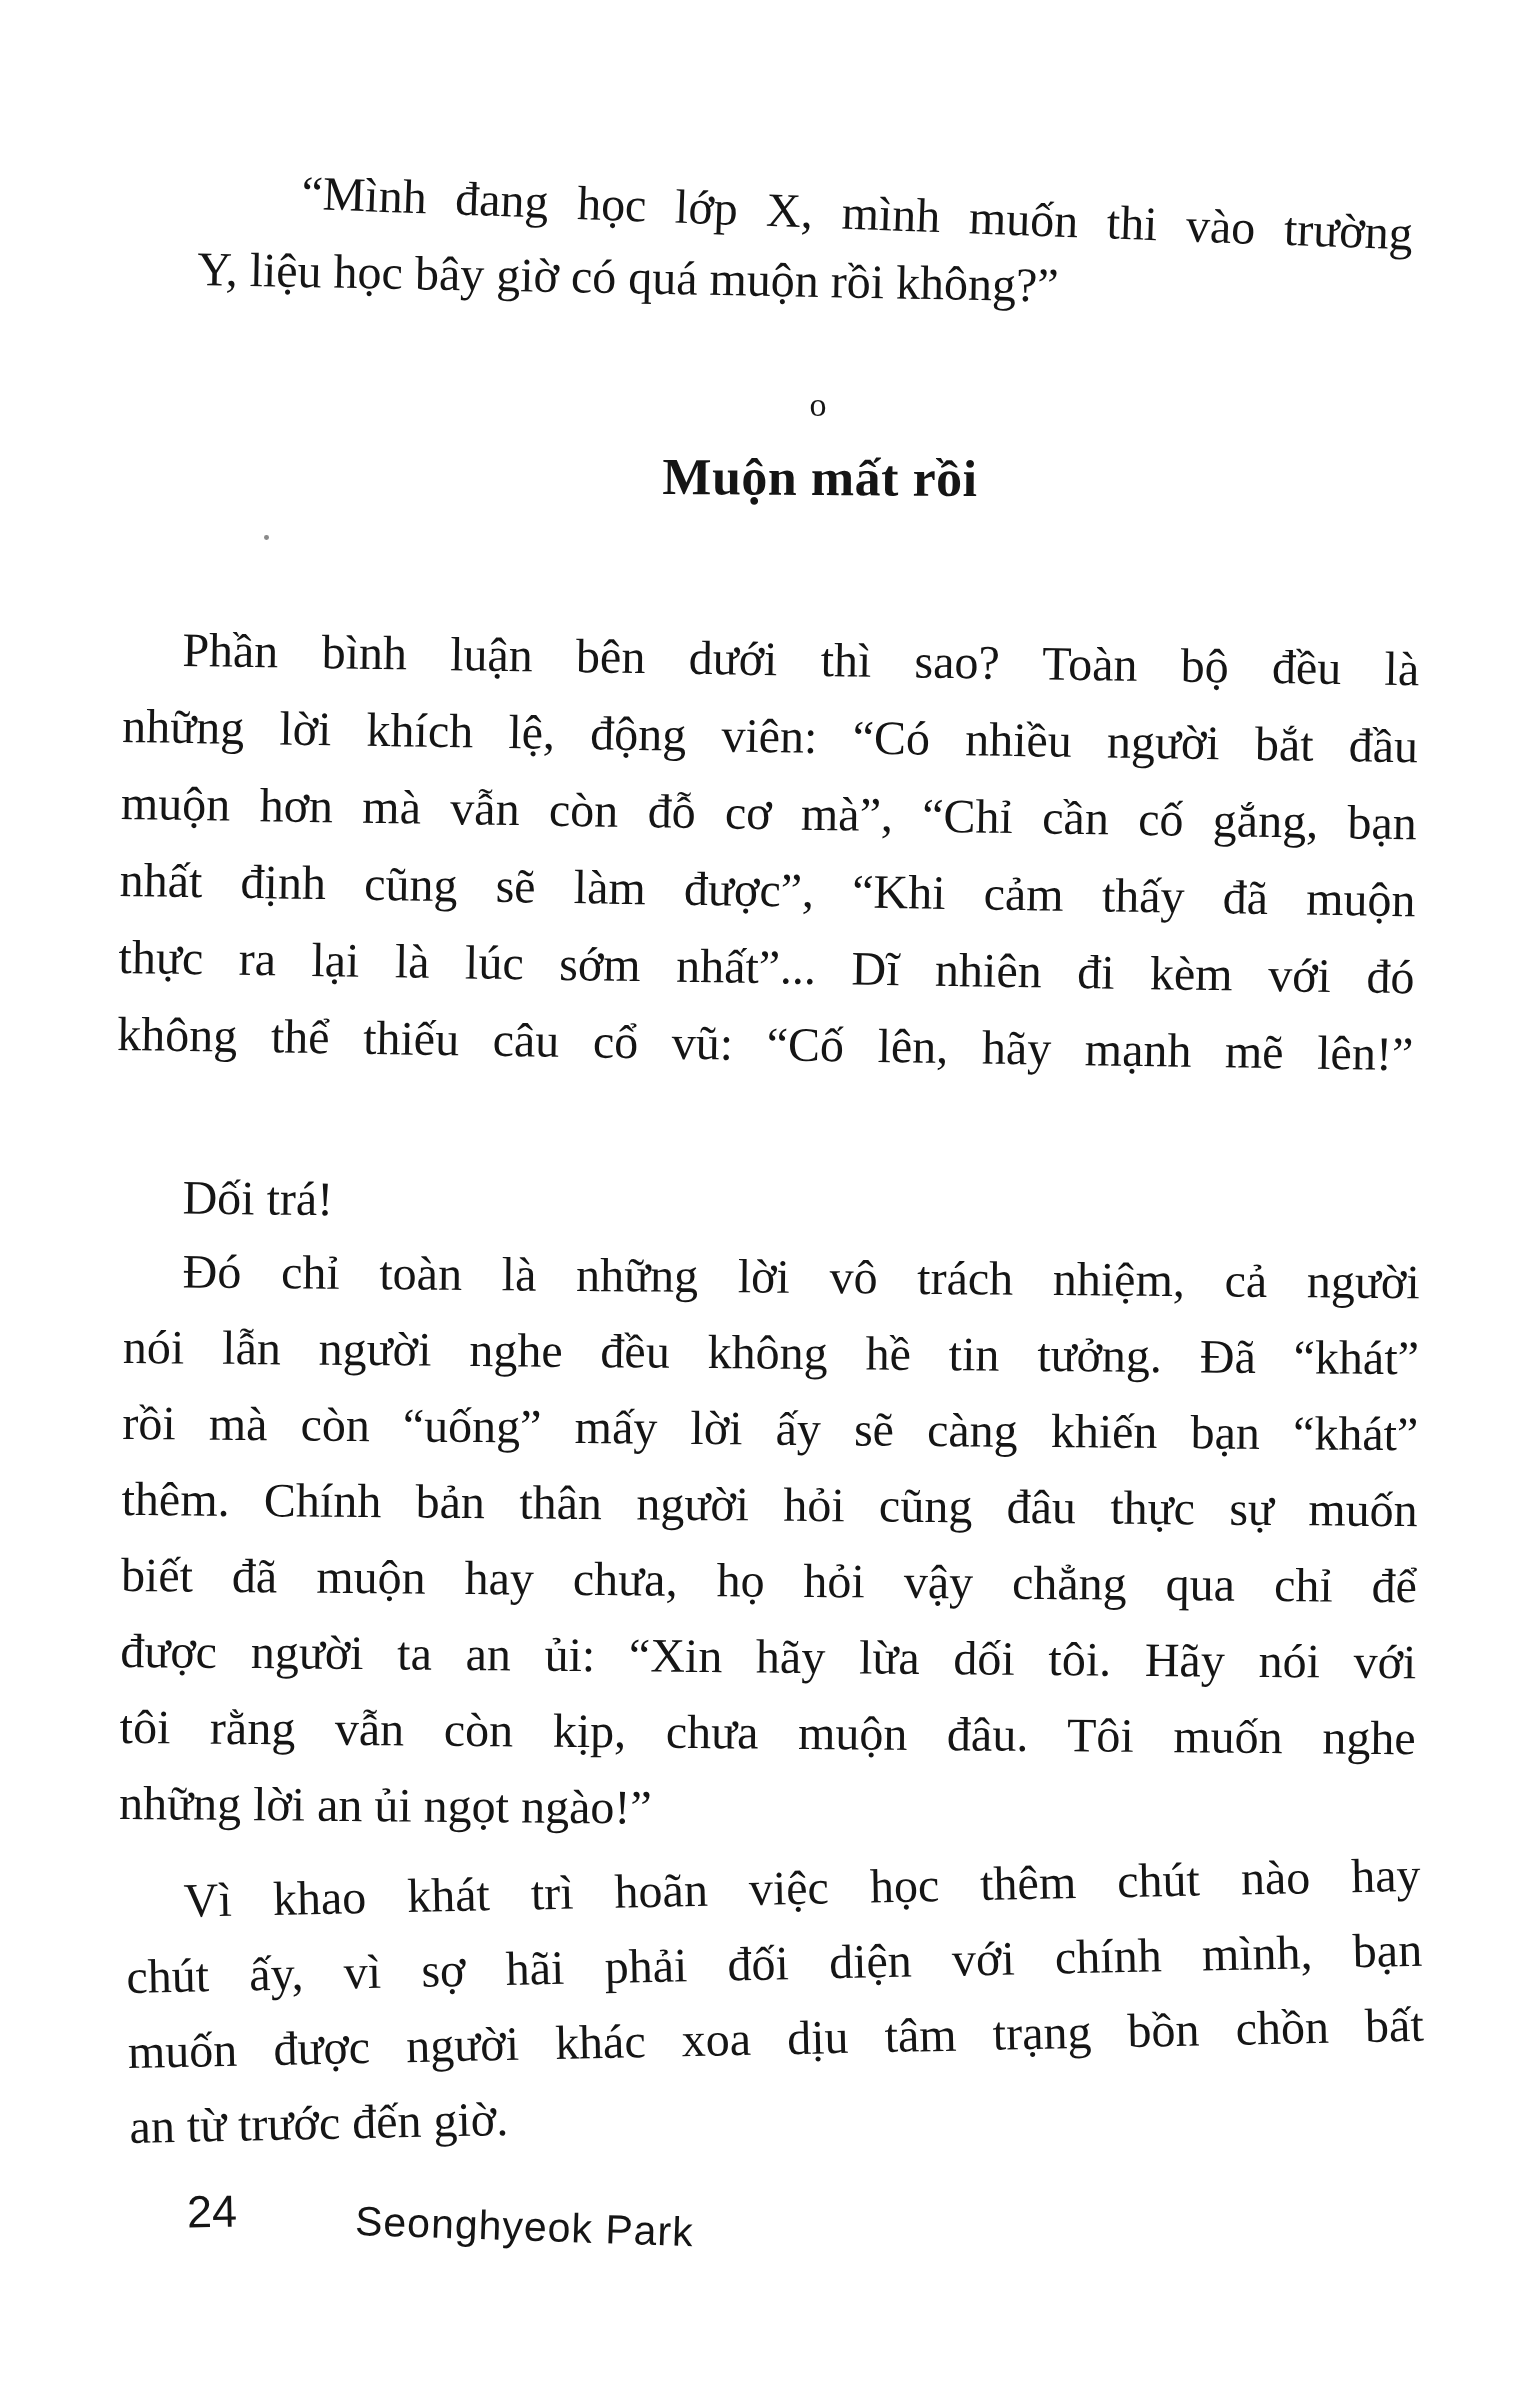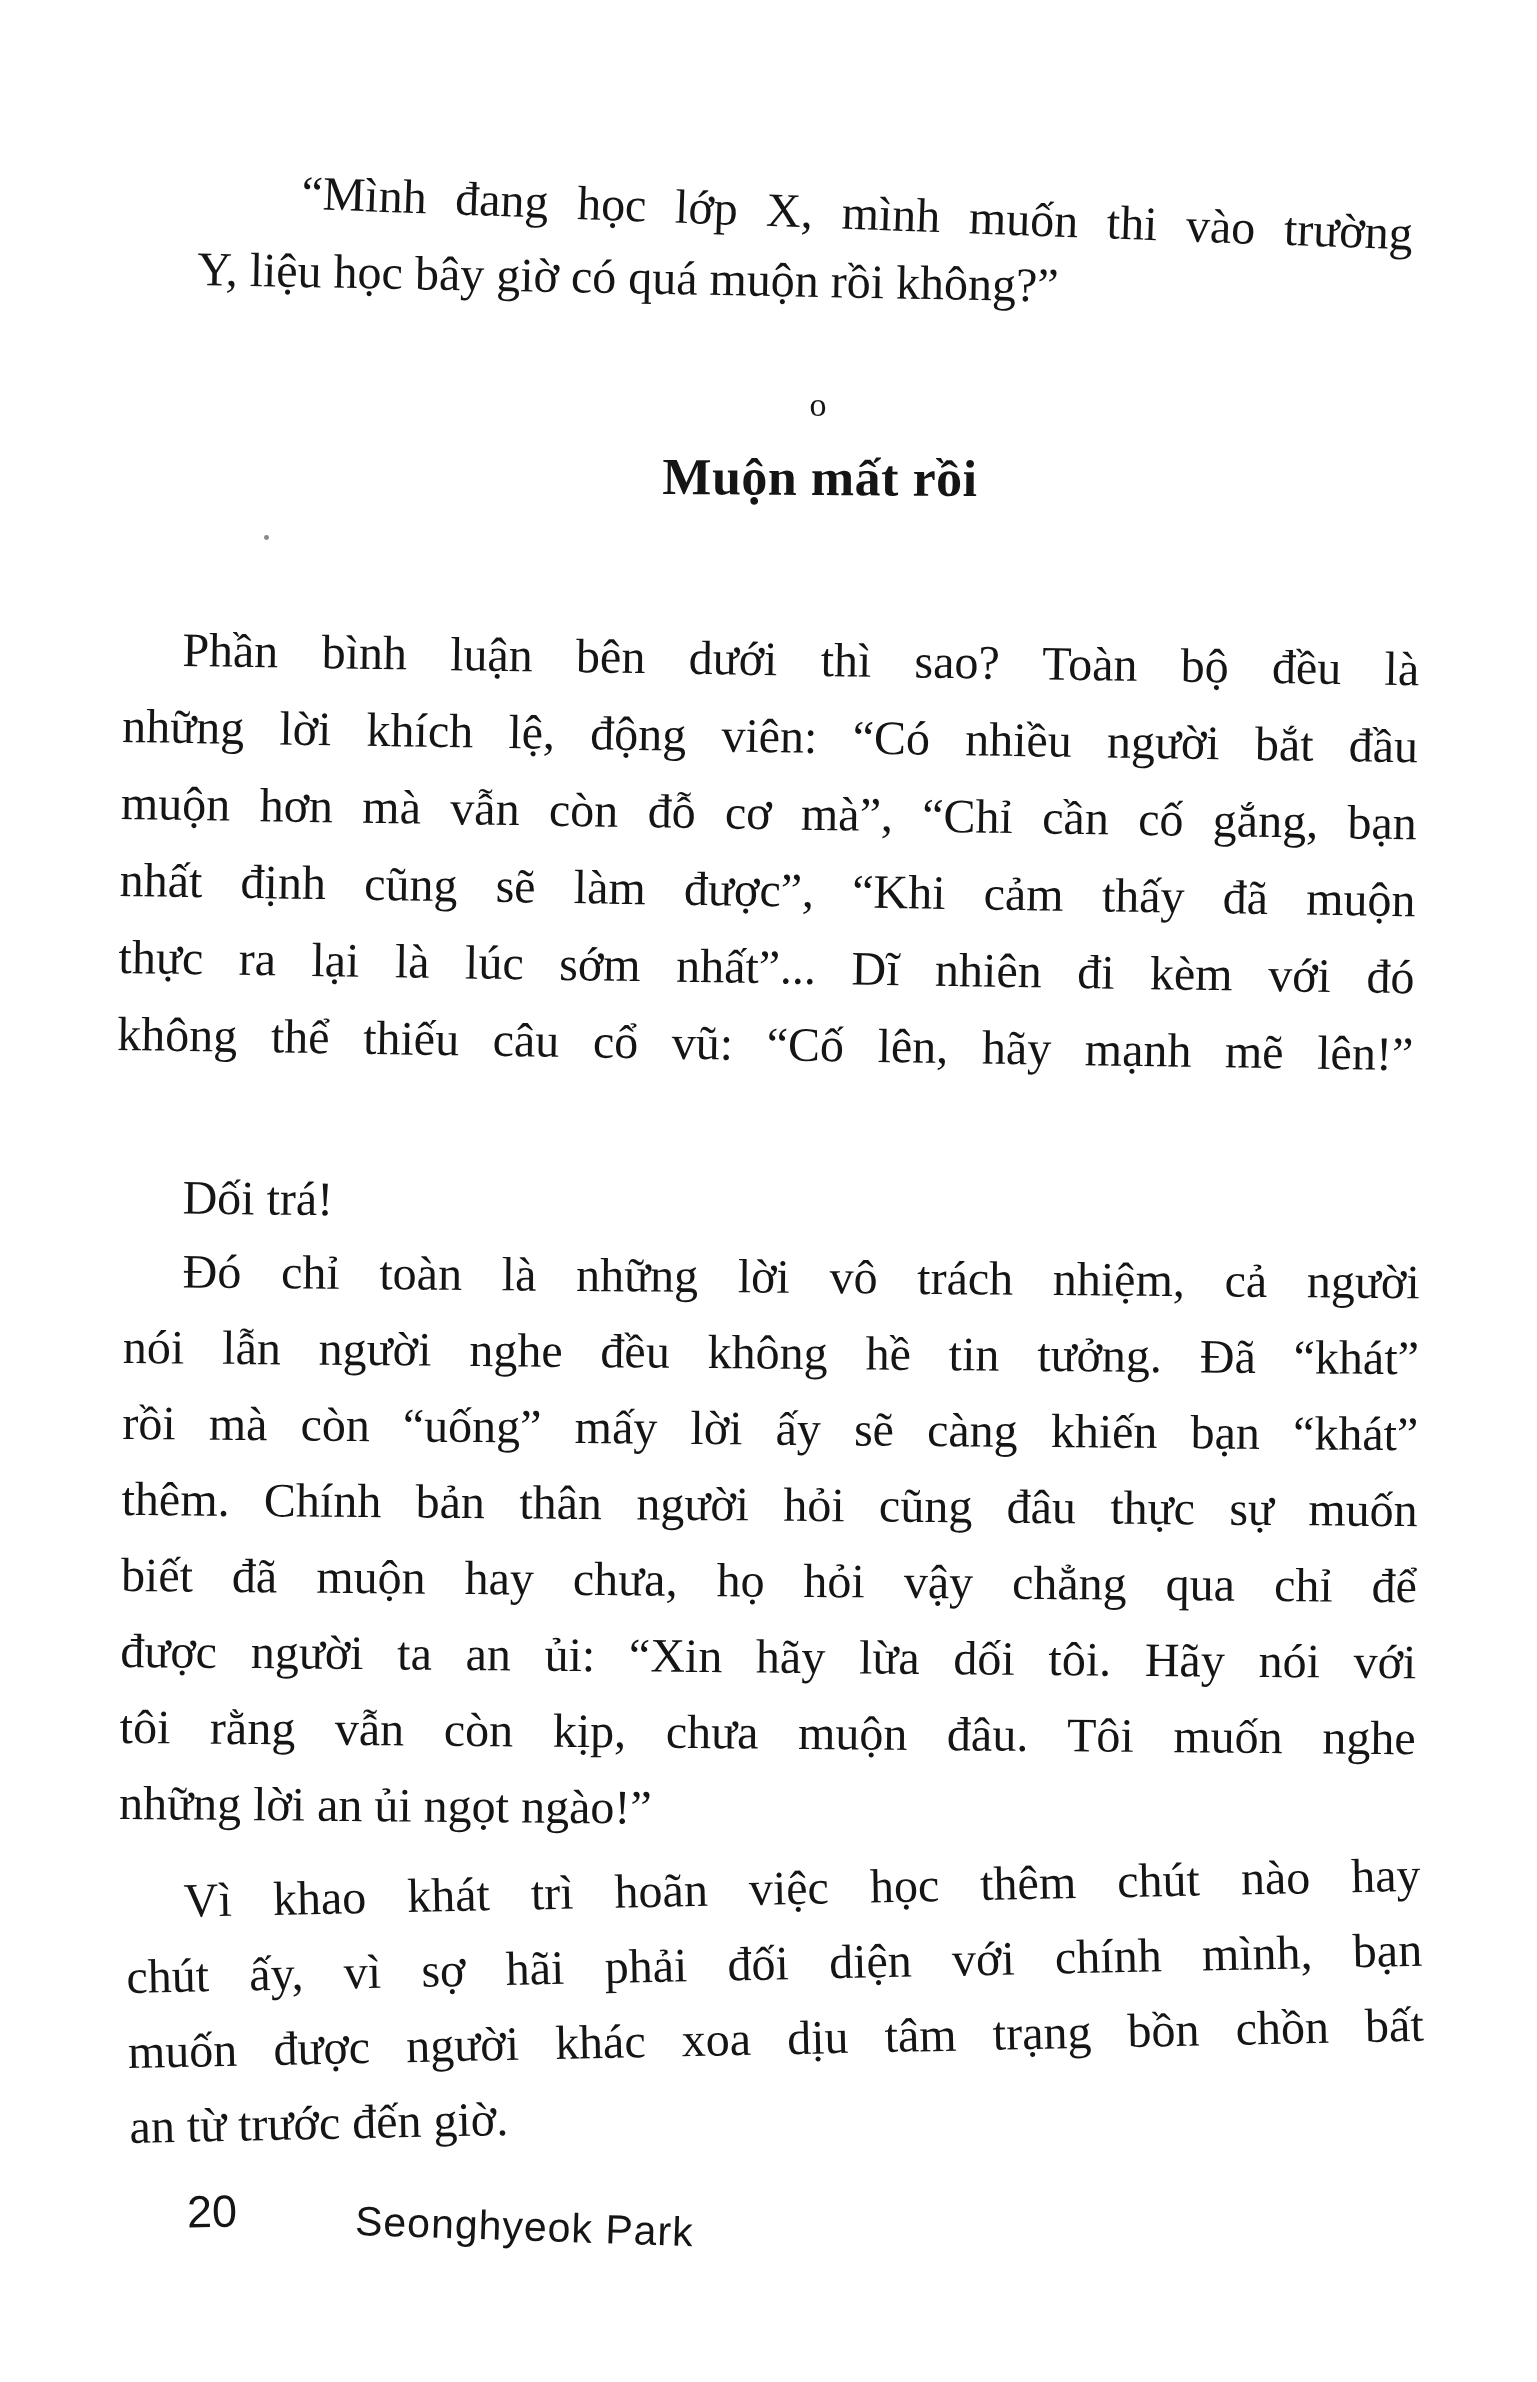--- a/index.html
+++ b/index.html
@@ -106,17 +106,17 @@
     <div class="line">những lời an ủi ngọt ngào!”</div>
   </section>
 
   <section class="para pd">
     <div class="line fill indent">Vì khao khát trì hoãn việc học thêm chút nào hay</div>
     <div class="line fill">chút ấy, vì sợ hãi phải đối diện với chính mình, bạn</div>
     <div class="line fill">muốn được người khác xoa dịu tâm trạng bồn chồn bất</div>
     <div class="line">an từ trước đến giờ.</div>
   </section>
 
-  <div class="pagenum">20</div>
+  <div class="pagenum">24</div>
   <div class="author">Seonghyeok Park</div>
 
 </div>
 
 
 </body></html>

